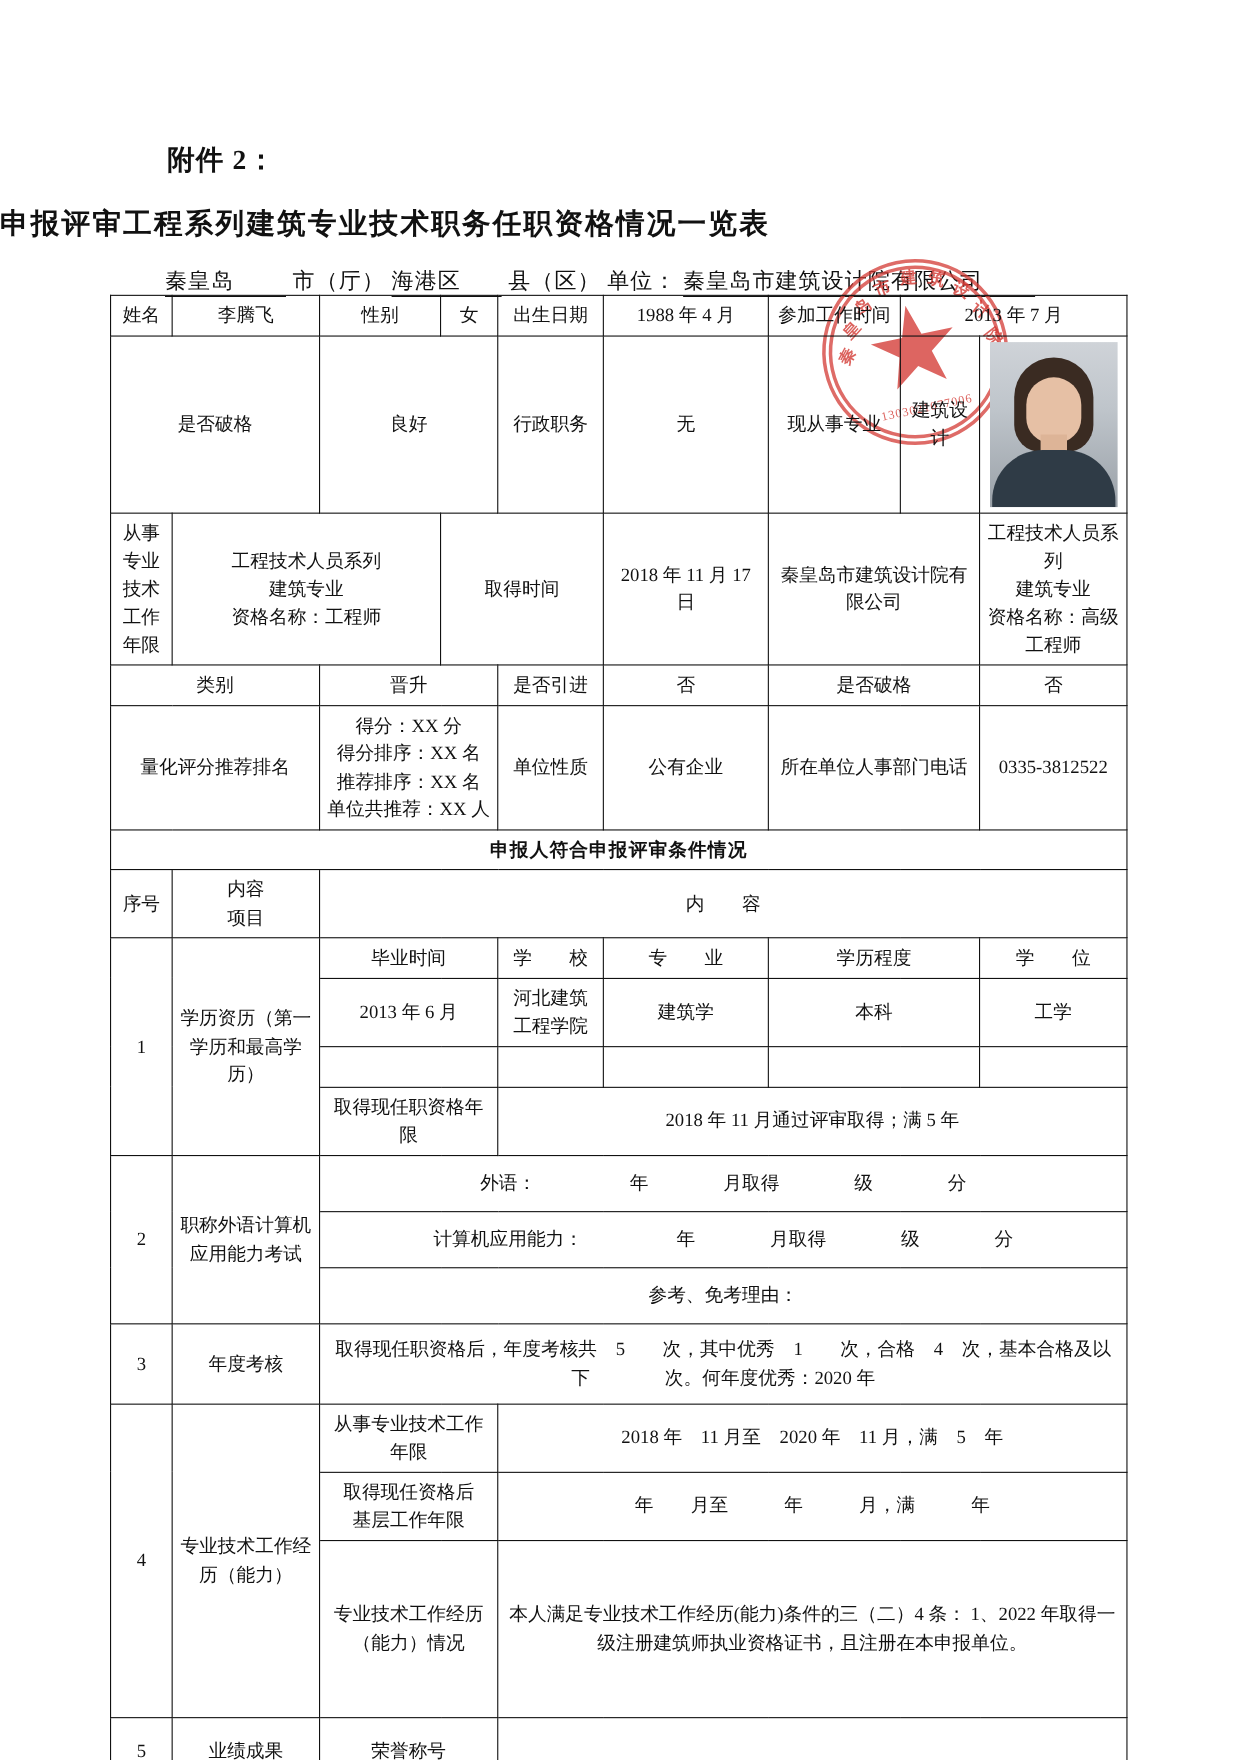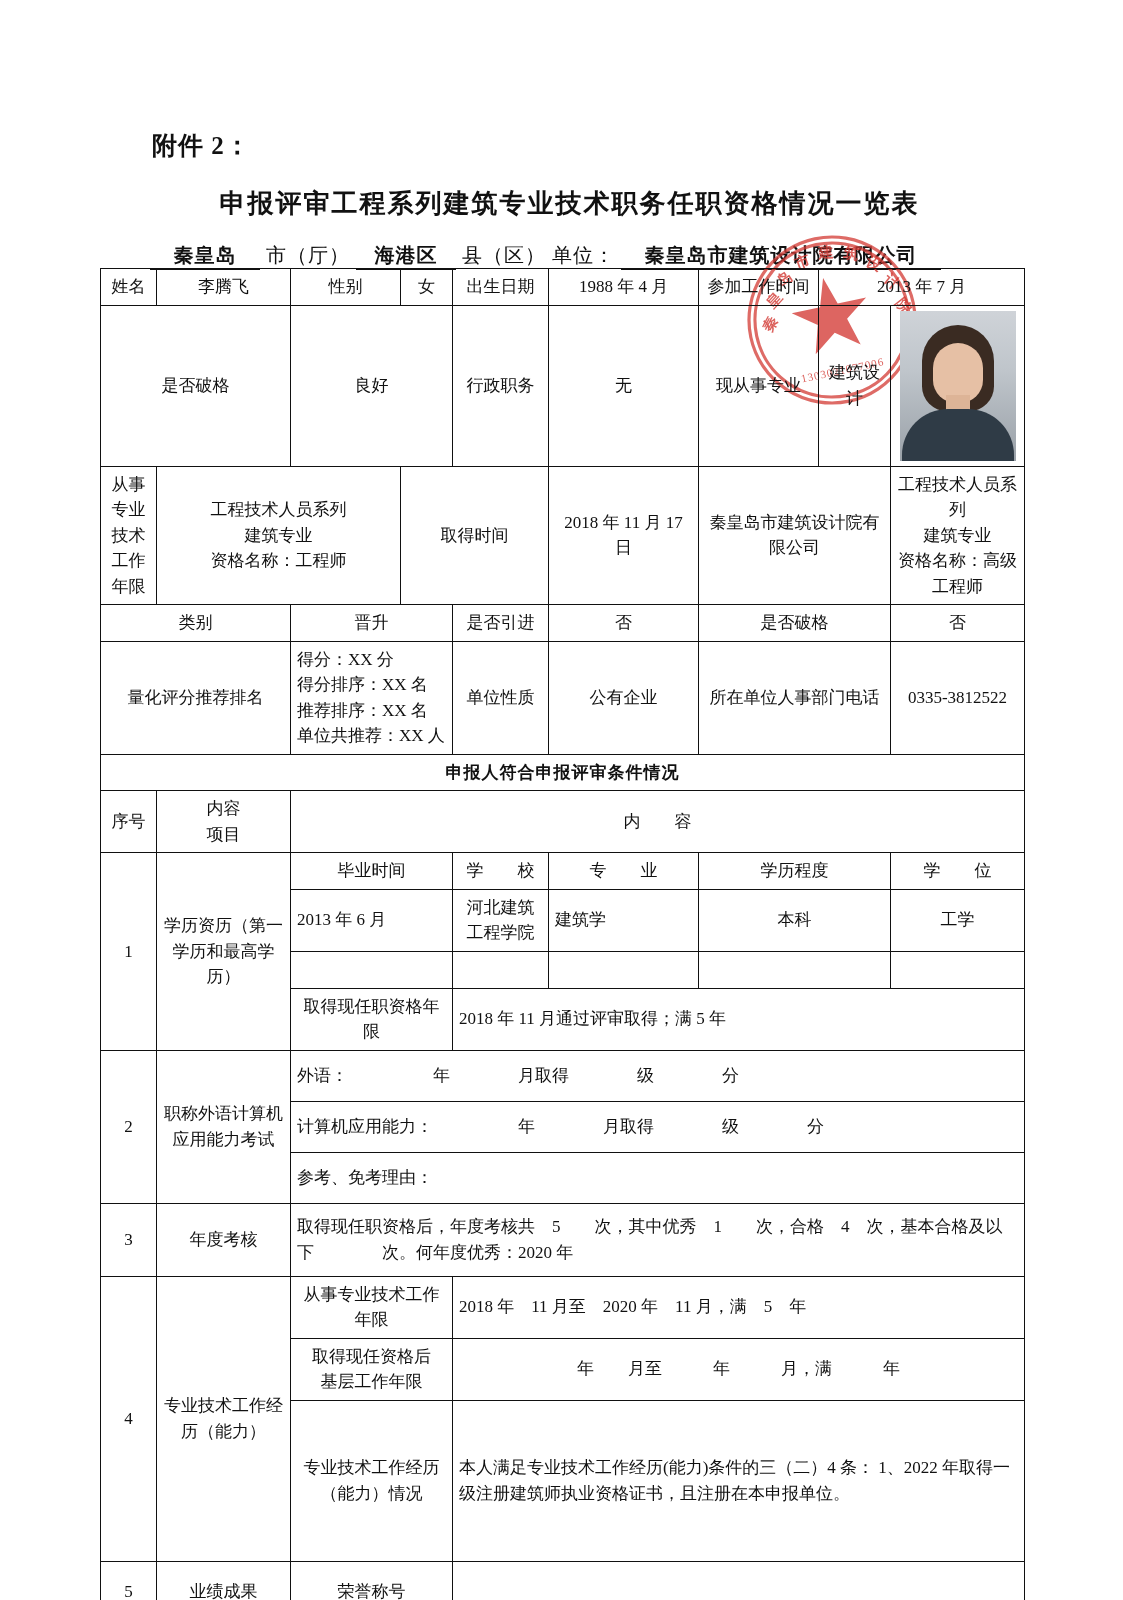--- a/index.html
+++ b/index.html
@@ -7,28 +7,28 @@
     width:1123px;height:1600px;position:relative;
     font-family:"Liberation Serif","DejaVu Serif",serif;
     color:#111;
   }
   .page{position:absolute;inset:0;}
   .attach{
     position:absolute;left:152px;top:129px;
     font-size:25px;font-weight:700;letter-spacing:1px;
   }
   .doc-title{
-    position:absolute;left:0;right:0;top:186px;text-align:center;
-    font-size:26px;font-weight:700;letter-spacing:2px;padding-left:16px;
+    position:absolute;left:0;right:0;top:186px;
+    font-size:26px;font-weight:700;letter-spacing:2px;
   }
   .subline{
     position:absolute;left:150px;top:232px;width:900px;
     font-size:20px;letter-spacing:1px;white-space:nowrap;
   }
-  .ul{display:inline-block;border-bottom:1.6px solid #111;text-align:center;font-weight:bold;}
+  .ul{display:inline-block;border-bottom:1.6px solid #111;}
   .u1{min-width:110px;}
   .u2{min-width:100px;}
   .u3{min-width:320px;margin-top:10px;}
 
   table.main{
     position:absolute;left:100px;top:268px;
     width:924px;border-collapse:collapse;
     table-layout:fixed;
   }
   table.main td{
@@ -62,21 +62,21 @@
   .photo .neck{
     position:absolute;left:50%;bottom:46px;transform:translateX(-50%);
     width:24px;height:20px;background:#ddb497;
   }
   .stamp{
     position:absolute;left:737px;top:225px;width:190px;height:190px;
     pointer-events:none;
   }
   .stamp svg{display:block;}
   .section-title{font-size:18px;letter-spacing:1px;font-weight:bold;}
-  .pad-l{padding-left:10px;}
+  .pad-l{padding-left:10px;text-align:center;}
   .lh-tight{line-height:1.42;}
 </style>
 </head>
 <body>
 
 <div class="page">
 
   <div class="attach">附件 2：</div>
 
   <div class="doc-title">申报评审工程系列建筑专业技术职务任职资格情况一览表</div>

